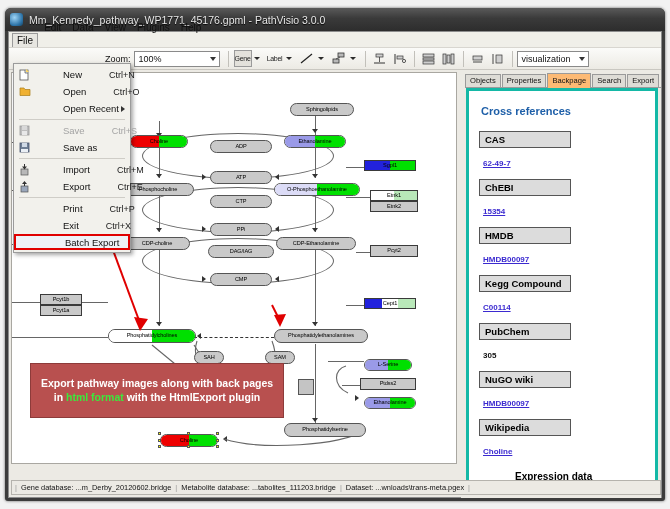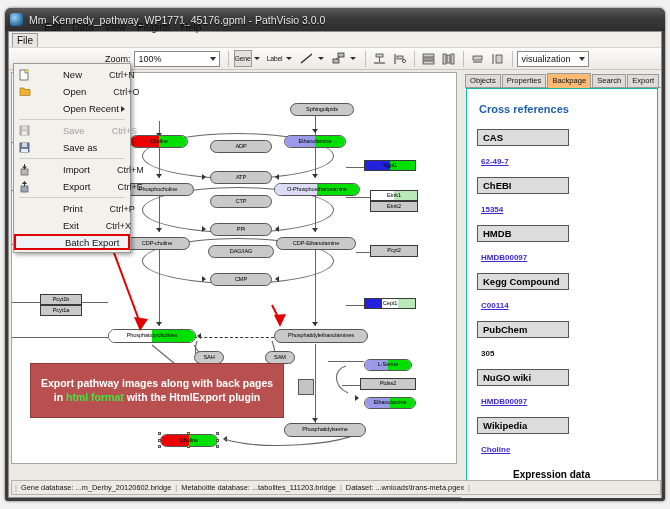--- a/index.html
+++ b/index.html
@@ -290,21 +290,21 @@
     background: #fdba74;
     padding: 2px 4px 2px 4px;
     font-weight: normal;
     position: relative; top: 1px;
   }
   .bp-panel {
     position: absolute;
     left: 5px; top: 16px;
     width: 192px; height: 403px;
     background: #fff;
-    border: 1px solid #14b8a6;
+    border: 3px solid #14b8a6;
     overflow: hidden;
     padding: 8px 10px;
   }
   .bp-title {
     font-size: 11px;
     font-weight: bold;
     color: #1e5fa8;
     margin: 6px 0 14px 2px;
   }
   .xref-head {

